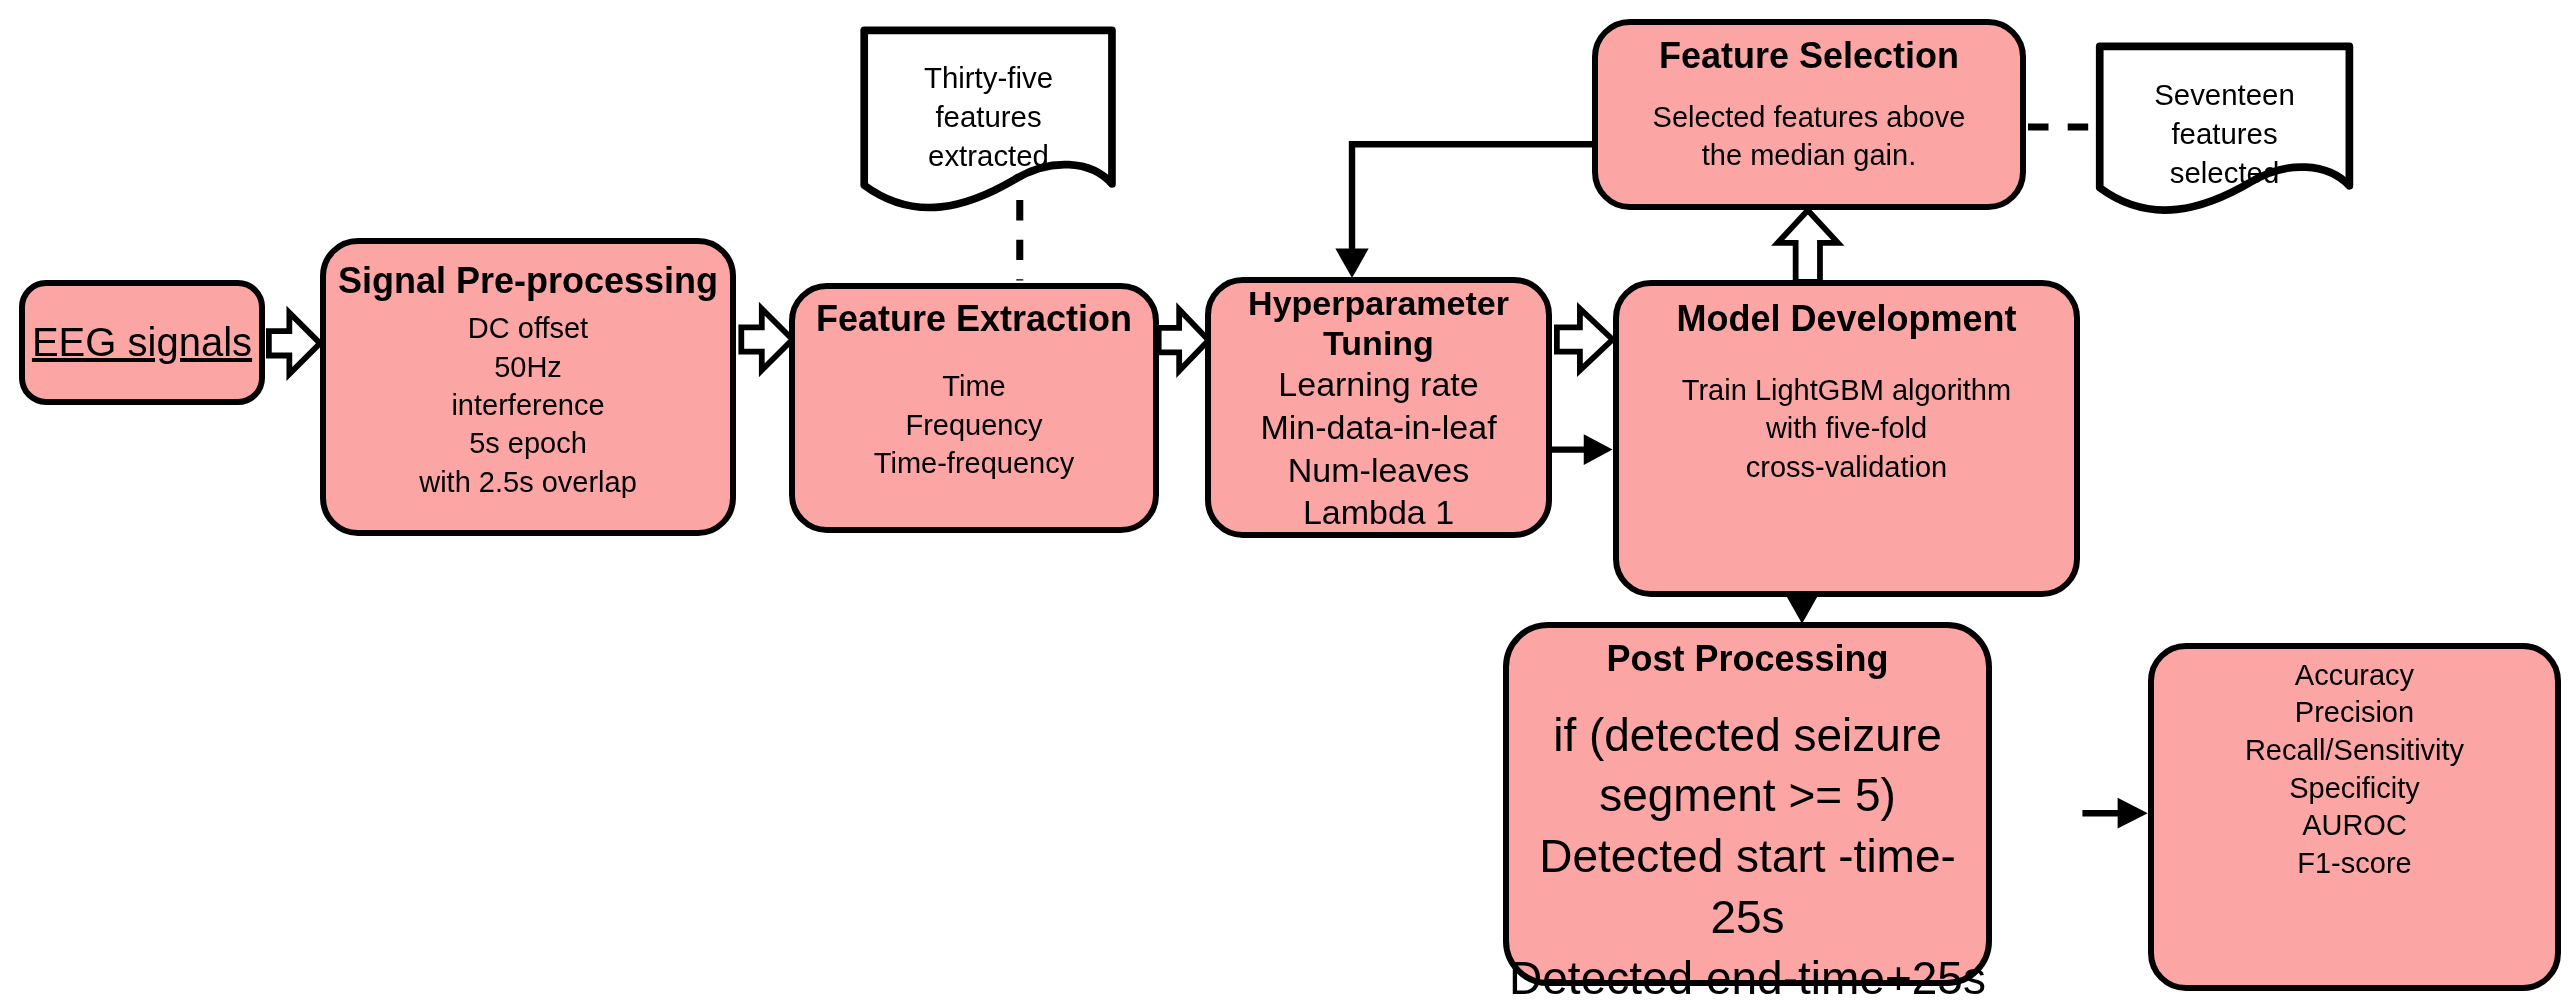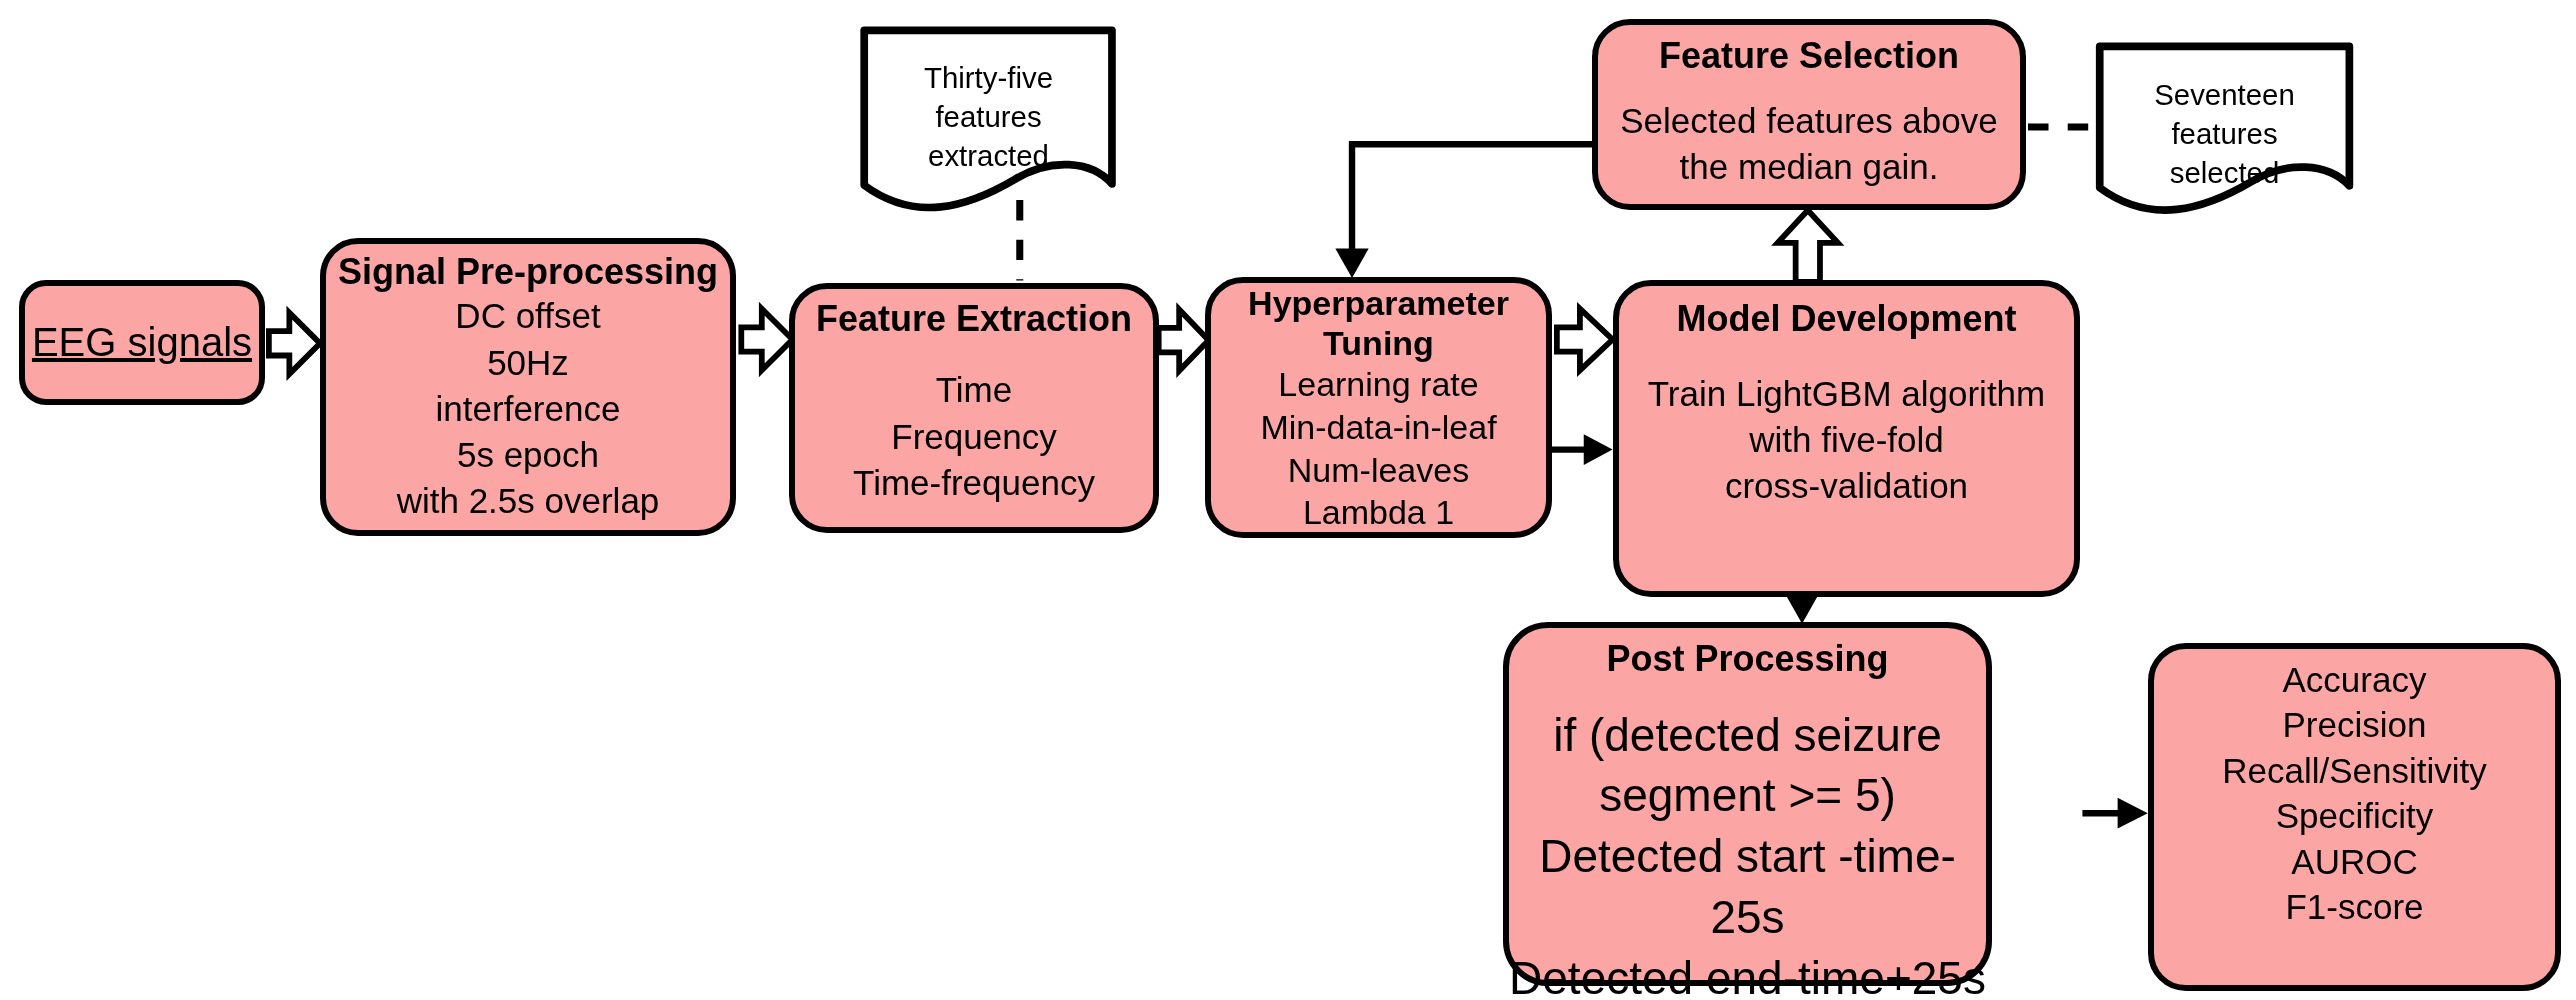--- a/index.html
+++ b/index.html
@@ -34,34 +34,34 @@
     align-items: center;
     text-align: center;
     z-index: 2;
   }
   .node .title {
     font-weight: bold;
     font-size: 36px;
     line-height: 1.18;
   }
   .node .line {
-    font-size: 35px;
+    font-size: 29px;
     line-height: 1.32;
   }
   .doc-label {
     position: absolute;
     z-index: 2;
     text-align: center;
     font-size: 29.4px;
     line-height: 1.32;
   }
   
   .n-eeg { justify-content: center; border-radius: 27px; }
   .n-eeg .title { font-weight: normal; font-size: 40px; text-decoration: underline; }
-  .n-signal { padding-top: 7px; }
+  .n-signal { padding-top: 16px; gap: 7px; }
   .n-featext { padding-top: 9px; }
   .n-featext .body { margin-top: 27px; }
   .n-hyper { padding-top: 2px; justify-content: center; }
   .n-hyper .title { font-size: 34px; }
   .n-hyper .line { font-size: 34px; line-height: 1.26; }
   .n-modeldev { padding-top: 11.5px; }
   .n-modeldev .body { margin-top: 31px; }
   .n-featsel { padding-top: 10.2px; }
   .n-featsel .body { margin-top: 20.5px; }
   .n-postproc { padding-top: 10.2px; border-radius: 45px; }

